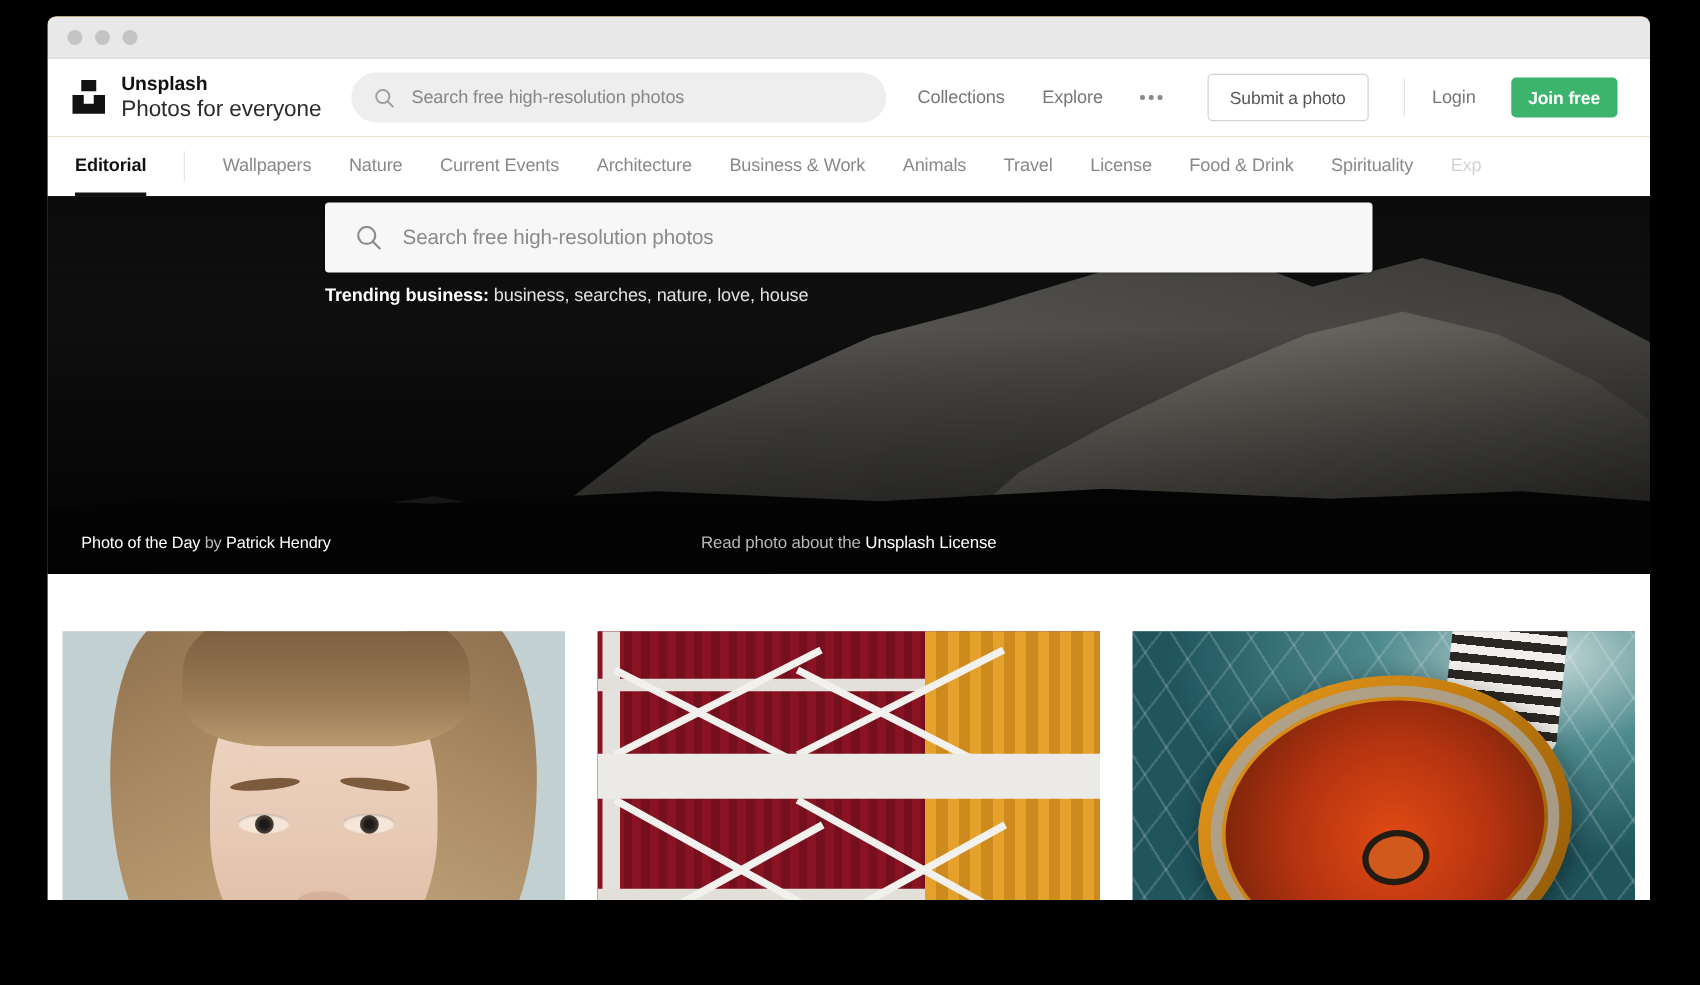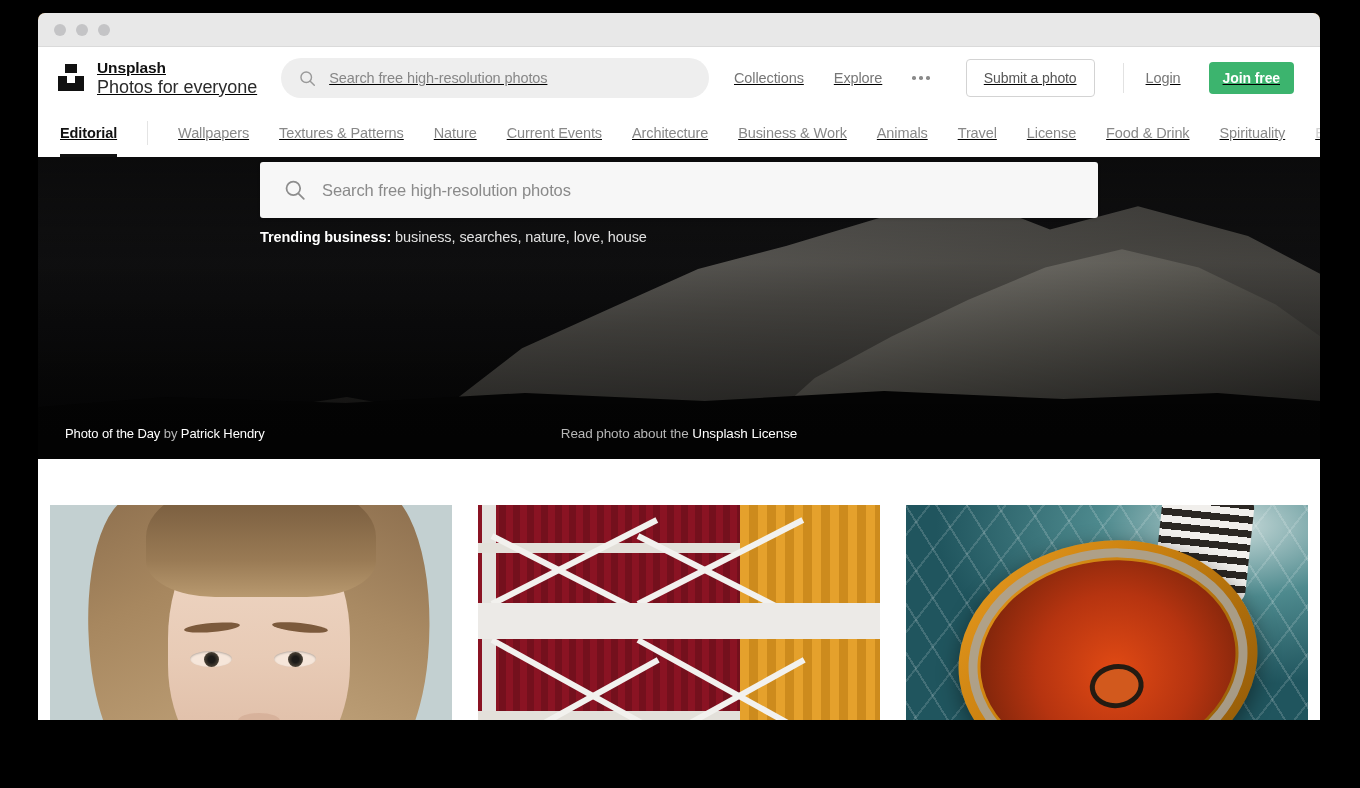--- a/index.html
+++ b/index.html
@@ -19,21 +19,20 @@
   
   .window {
     position: absolute;
     left: 38px;
     top: 13px;
     width: 1282px;
     height: 707px;
     background: #a16207;
     border-radius: 7px 7px 0 0;
     overflow: hidden;
-    text-decoration: underline;
   }
   .titlebar {
     height: 34px;
     background: #e8e8e8;
     border-bottom: 1px solid #dadada;
     display: flex;
     align-items: center;
     padding-left: 16px;
     box-sizing: border-box;
   }
@@ -518,21 +517,20 @@
       <span class="vsep"></span>
       <span class="btn-login">Login</span>
       <span class="btn-join">Join free</span>
     </div>
   </div>
 
   <div class="cat-bar">
     <span class="cat active">Editorial</span>
     <span class="cat-sep"></span>
     <span class="cat">Wallpapers</span>
-    <span class="cat">Textures &amp; Patterns</span>
     <span class="cat">Nature</span>
     <span class="cat">Current Events</span>
     <span class="cat">Architecture</span>
     <span class="cat">Business &amp; Work</span>
     <span class="cat">Animals</span>
     <span class="cat">Travel</span>
     <span class="cat">License</span>
     <span class="cat">Food &amp; Drink</span>
     <span class="cat">Spirituality</span>
     <span class="cat faded">Exp</span>

